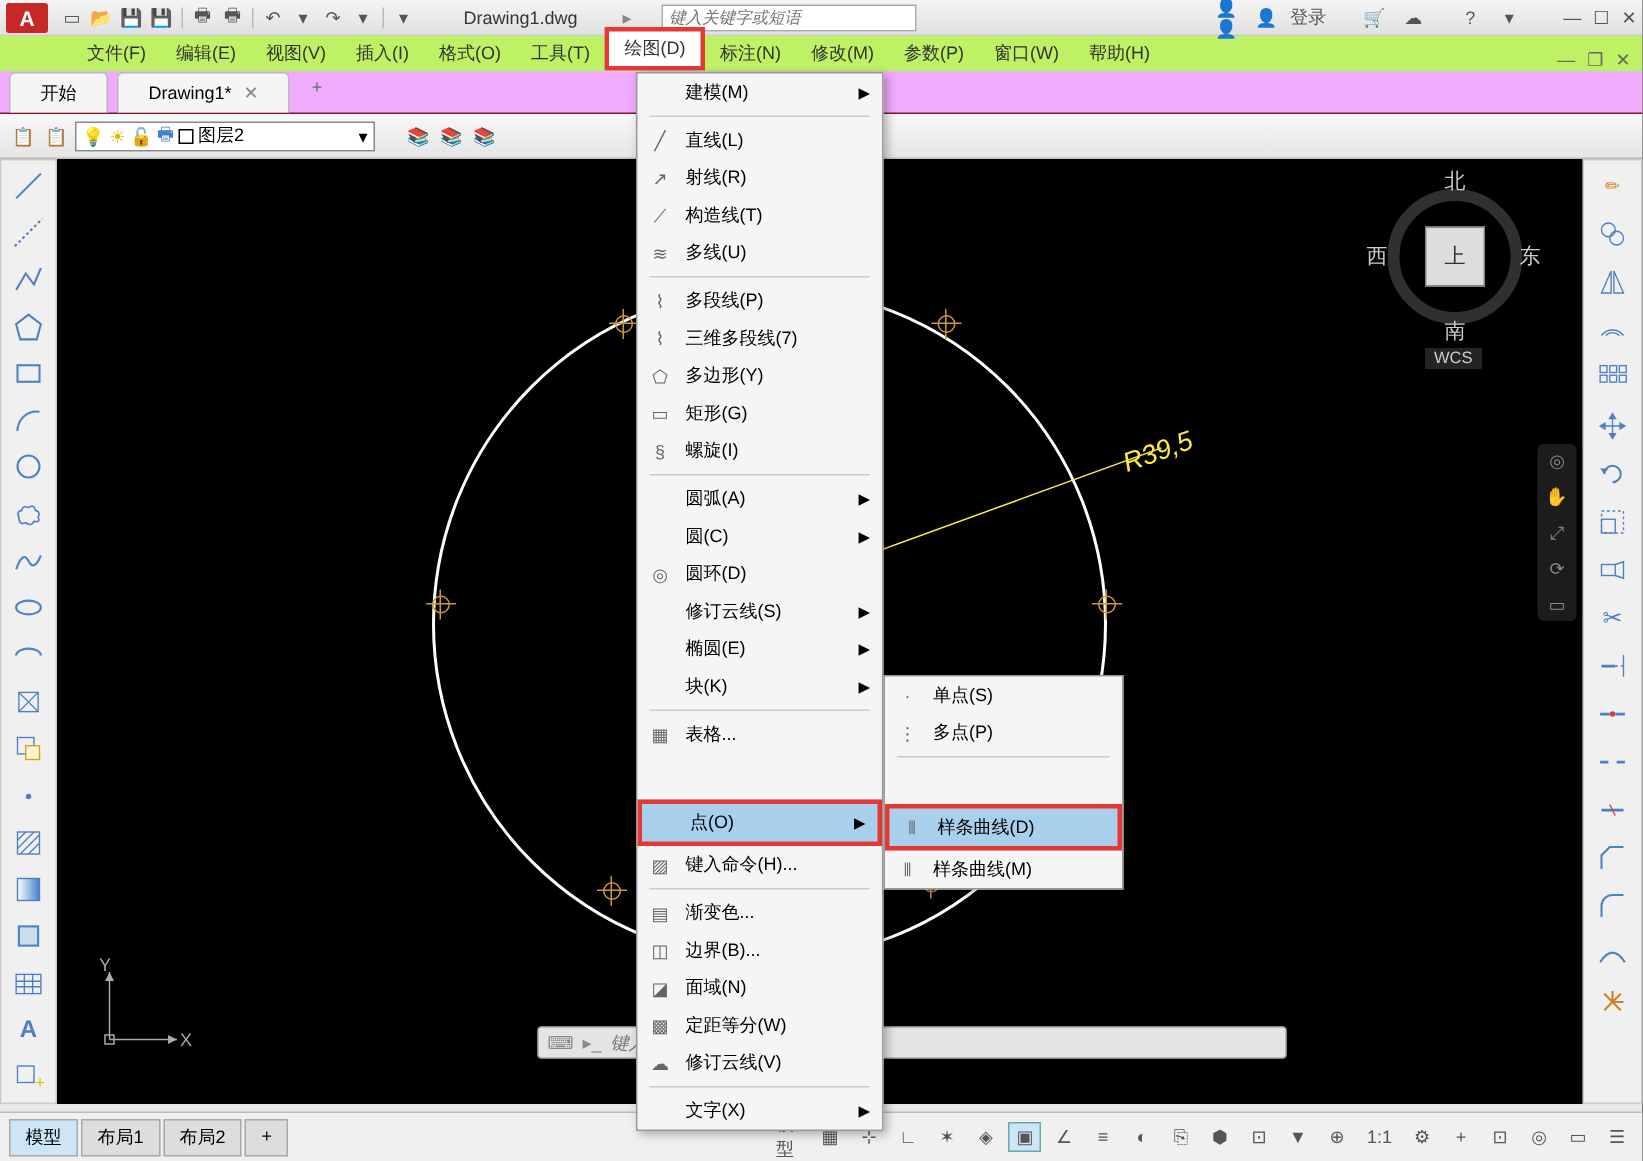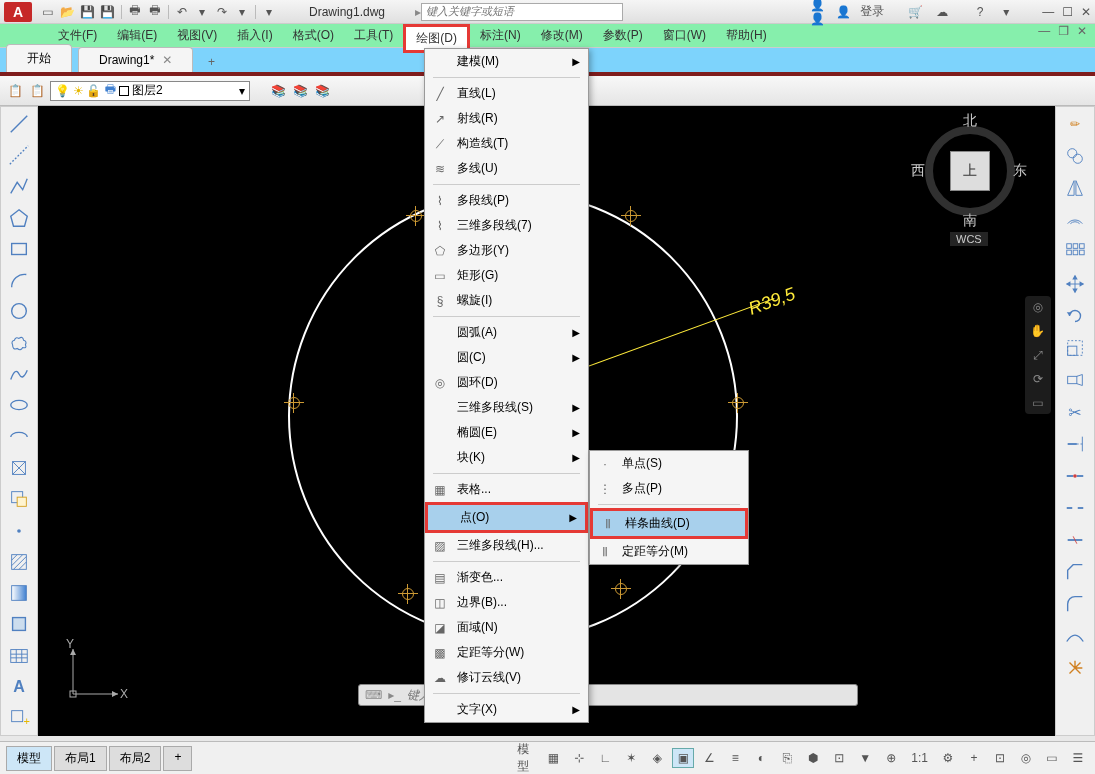--- a/index.html
+++ b/index.html
@@ -3,30 +3,30 @@
 <meta charset="utf-8">
 <style>
 * { margin: 0; padding: 0; box-sizing: border-box; font-family: "Microsoft YaHei", Arial, sans-serif; font-size: 12px; }
 body { background: #e8e8e8; width: 1095px; height: 774px; overflow: hidden; position: relative; }
 
 .titlebar { height: 24px; background: linear-gradient(#f5f5f5, #e0e0e0); display: flex; align-items: center; padding: 0 4px; border-bottom: 1px solid #ccc; }
 .app-logo { width: 28px; height: 20px; background: #c62828; color: #fff; font-weight: bold; display: flex; align-items: center; justify-content: center; border-radius: 2px; margin-right: 6px; font-size: 14px; }
 .qat-icon { width: 16px; height: 16px; margin: 0 2px; display: inline-flex; align-items: center; justify-content: center; color: #555; cursor: pointer; }
 .qat-sep { width: 1px; height: 14px; background: #bbb; margin: 0 3px; }
 .title-text { flex: 0 0 auto; margin: 0 30px; color: #333; }
-.search-box { width: 202px; height: 18px; border: 1px solid #aaa; background: #fff; padding: 0 4px; }
+.search-box { width: 170px; height: 18px; border: 1px solid #aaa; background: #fff; margin-left: 20px; padding: 0 4px; }
 .search-box input { border: none; outline: none; width: 100%; font-style: italic; color: #888; font-size: 11px; }
 .title-right { margin-left: auto; display: flex; align-items: center; gap: 6px; color: #555; }
 .win-controls { display: flex; gap: 8px; margin-left: 20px; }
 
-.menubar { height: 24px; display: flex; align-items: flex-start; padding-left: 48px; background: #86efac; border-bottom: 1px solid #ccc; }
+.menubar { height: 24px; display: flex; align-items: flex-end; padding-left: 48px; background: #bef264; border-bottom: 1px solid #ccc; }
 .menu-item { padding: 3px 10px; color: #333; cursor: pointer; }
 .menu-item.active { background: #fff; border: 3px solid #e53935; }
 
-.tabstrip { height: 28px; background: #7dd3fc; display: flex; align-items: flex-end; border-bottom: 4px solid #7f1d1d; }
+.tabstrip { height: 28px; background: #f0abfc; display: flex; border-bottom: 1px solid #7f1d1d; }
 .doc-tab { padding: 5px 20px; background: #f5f5f5; border: 1px solid #bbb; border-bottom: none; margin-left: 6px; border-radius: 4px 4px 0 0; display: flex; align-items: center; gap: 8px; }
 .tab-close { color: #888; cursor: pointer; }
 .tab-add { width: 20px; height: 20px; margin-left: 8px; display: flex; align-items: center; justify-content: center; color: #666; cursor: pointer; }
 
 .toolbar-row { height: 30px; background: linear-gradient(#f8f8f8, #e5e5e5); display: flex; align-items: center; padding: 0 6px; border-bottom: 1px solid #bbb; gap: 2px; }
 .tb-icon { width: 20px; height: 20px; border: 1px solid transparent; display: flex; align-items: center; justify-content: center; color: #555; cursor: pointer; }
 .layer-combo { width: 200px; height: 20px; border: 1px solid #888; background: #fff; display: flex; align-items: center; padding: 0 4px; gap: 3px; }
 .layer-swatch { width: 10px; height: 10px; background: #fff; border: 1px solid #000; }
 
 .workspace { position: relative; height: 630px; display: flex; }
@@ -48,21 +48,21 @@
 .vc-face { position: absolute; left: 35px; top: 35px; width: 40px; height: 40px; background: #ddd; color: #333; display: flex; align-items: center; justify-content: center; border: 1px solid #888; font-size: 14px; }
 .vc-ring { position: absolute; left: 10px; top: 10px; width: 90px; height: 90px; border: 8px solid rgba(80,80,80,.6); border-radius: 50%; }
 .vc-dir { position: absolute; font-size: 14px; }
 .vc-wcs { position: absolute; bottom: 0; left: 35px; background: rgba(60,60,60,.6); padding: 1px 6px; font-size: 11px; }
 
 .navbar-right { position: absolute; right: 4px; top: 190px; width: 26px; background: rgba(40,40,40,.7); border-radius: 4px; padding: 4px 0; display: flex; flex-direction: column; align-items: center; gap: 10px; }
 .nav-icon { color: #888; cursor: pointer; }
 
 .dropdown-menu { position: absolute; background: #f5f5f5; border: 1px solid #999; box-shadow: 2px 2px 6px rgba(0,0,0,.3); z-index: 100; }
 .dd-item { padding: 4px 28px 4px 32px; display: flex; align-items: center; gap: 10px; cursor: pointer; position: relative; min-width: 140px; }
-.dd-item.highlighted { background: #a8d0ec; border: 3px solid #e53935; }
+.dd-item.highlighted { background: #a8d0ec; border: 3px solid #e53935; margin-top: 31px; }
 .dd-arrow { position: absolute; right: 8px; font-size: 10px; }
 .dd-sep { height: 1px; background: #ccc; margin: 3px 8px; }
 .dd-icon { position: absolute; left: 6px; width: 18px; color: #666; text-align: center; }
 
 .cmd-bar { position: absolute; bottom: 30px; left: 320px; width: 500px; height: 22px; background: rgba(240,240,240,.95); border: 1px solid #888; border-radius: 3px; display: flex; align-items: center; padding: 0 6px; gap: 6px; }
 .cmd-bar input { flex: 1; border: none; background: transparent; outline: none; font-style: italic; color: #777; }
 
 .statusbar { position: absolute; bottom: 0; left: 0; right: 0; height: 26px; background: #f0f0f0; border-top: 1px solid #bbb; display: flex; align-items: center; padding: 16px 6px; gap: 4px; }
 .model-tabs { display: flex; gap: 2px; }
 .model-tab { padding: 3px 10px; background: #ddd; border: 1px solid #aaa; cursor: pointer; }
@@ -497,21 +497,21 @@
     </div>
   <div class="dd-item">
       <span>圆(C)</span>
       <span class="dd-arrow">▶</span>
     </div>
   <div class="dd-item">
       <span class="dd-icon">◎</span>
       <span>圆环(D)</span>
     </div>
   <div class="dd-item">
-      <span>三维多段线(S)</span>
+      <span>修订云线(S)</span>
       <span class="dd-arrow">▶</span>
     </div>
   <div class="dd-item">
       <span>椭圆(E)</span>
       <span class="dd-arrow">▶</span>
     </div>
   <div class="dd-item">
       <span>块(K)</span>
       <span class="dd-arrow">▶</span>
     </div>
@@ -519,21 +519,21 @@
   <div class="dd-item">
       <span class="dd-icon">▦</span>
       <span>表格...</span>
     </div>
   <div class="dd-item highlighted">
       <span>点(O)</span>
       <span class="dd-arrow">▶</span>
     </div>
   <div class="dd-item">
       <span class="dd-icon">▨</span>
-      <span>三维多段线(H)...</span>
+      <span>键入命令(H)...</span>
     </div>
   <div class="dd-sep"></div>
   <div class="dd-item">
       <span class="dd-icon">▤</span>
       <span>渐变色...</span>
     </div>
   <div class="dd-item">
       <span class="dd-icon">◫</span>
       <span>边界(B)...</span>
     </div>
@@ -565,21 +565,21 @@
       <span class="dd-icon">⋮</span>
       <span>多点(P)</span>
     </div>
   <div class="dd-sep"></div>
   <div class="dd-item highlighted">
       <span class="dd-icon">⫴</span>
       <span>样条曲线(D)</span>
     </div>
   <div class="dd-item">
       <span class="dd-icon">⫴</span>
-      <span>定距等分(M)</span>
+      <span>样条曲线(M)</span>
     </div>
 </div>
 
 <div class="statusbar">
   <div class="model-tabs">
     <div class="model-tab active">模型</div>
     <div class="model-tab">布局1</div>
     <div class="model-tab">布局2</div>
     <div class="model-tab">+</div>
   </div>

